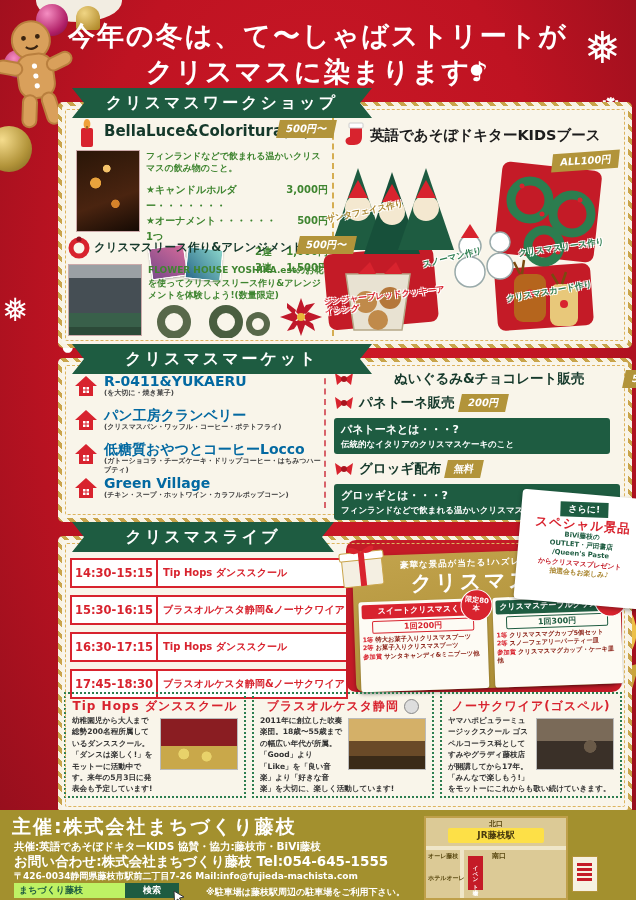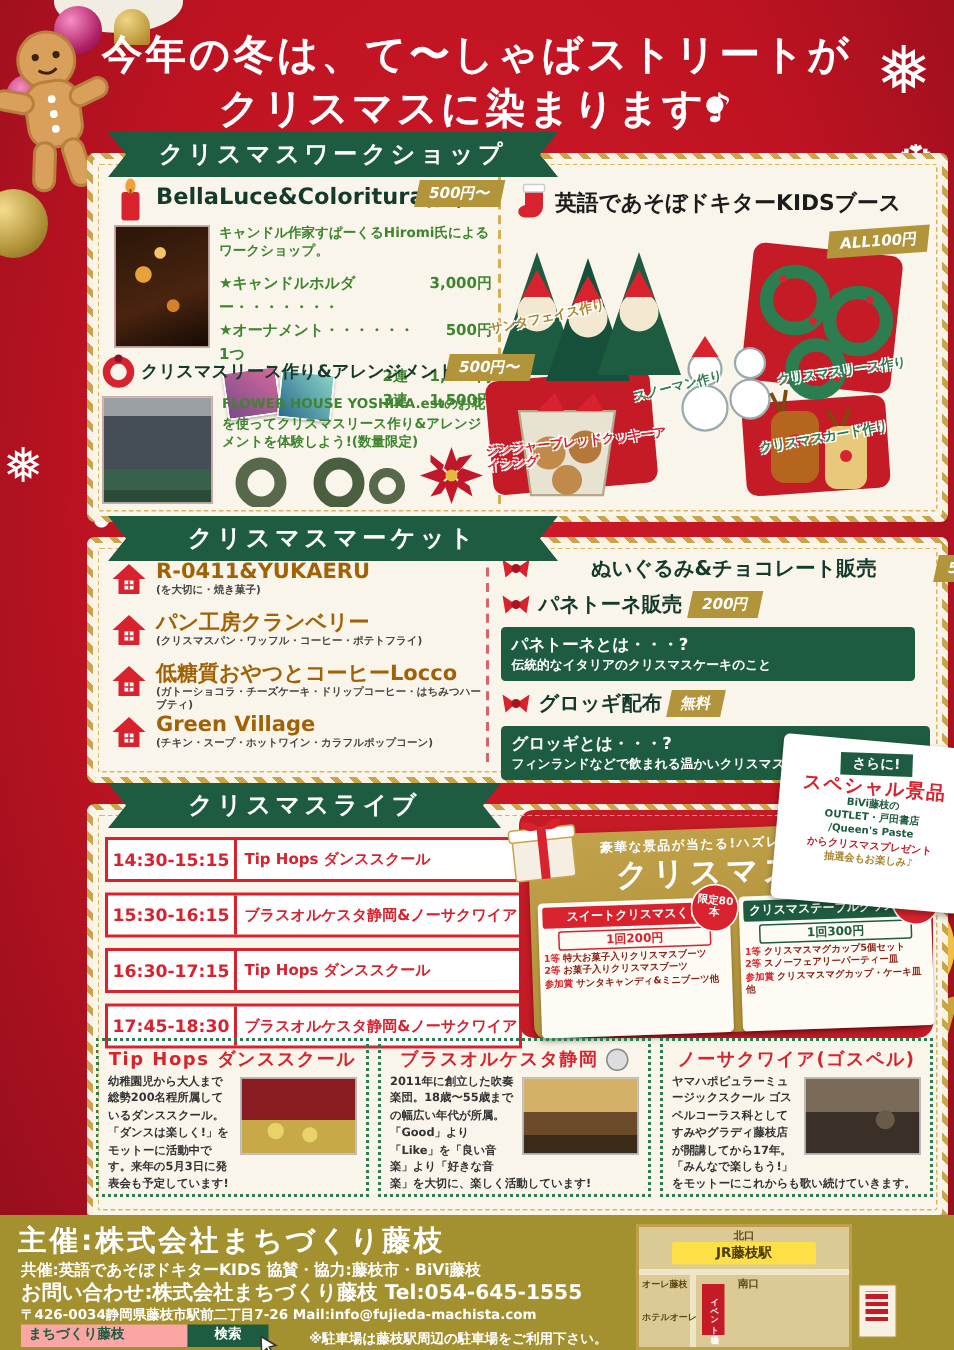--- a/index.html
+++ b/index.html
@@ -90,21 +90,21 @@
   .klab-santa{left:264px;top:100px;transform:rotate(-12deg);color:#a9852e;}
   .klab-snow{left:360px;top:146px;transform:rotate(-14deg);color:#2c7d4f;}
   .klab-wreath{left:456px;top:136px;transform:rotate(-8deg);color:#2c7d4f;}
   .klab-ginger{left:262px;top:184px;transform:rotate(-6deg);color:#d8232e;width:124px;white-space:normal;line-height:1.2;}
   .klab-card{left:444px;top:180px;transform:rotate(-10deg);color:#2c7d4f;}
   
   .mk-div{position:absolute;left:262px;top:6px;height:140px;border-left:2px dashed #d8636a;}
   .shop{position:absolute;left:12px;width:248px;}
   .shop1{top:12px;}.shop2{top:46px;}.shop3{top:80px;}.shop4{top:114px;}
   .shop .hico{float:left;width:24px;height:24px;margin-right:6px;}
-  .shop .sname{font-size:14px;font-weight:bold;color:#a16207;line-height:1.1;}
+  .shop .sname{font-size:14px;font-weight:bold;color:#0369a1;line-height:1.1;}
   .shop .sdesc{font-size:7px;font-weight:bold;color:#444;line-height:1.2;}
   .mitem{position:absolute;left:272px;display:flex;align-items:center;gap:5px;}
   .mitem .bico{width:20px;height:14px;}
   .mitem .iname{font-size:13.5px;font-weight:bold;color:#15392b;white-space:nowrap;}
   .mitem .ibadge{position:static;transform:skewX(-12deg);}
   .mi1{top:8px;gap:40px;}.mi2{top:32px;}.mi3{top:98px;}
   .note{position:absolute;left:272px;background:#1e5c41;color:#fff;border-radius:3px;
     padding:4px 7px;line-height:1.45;z-index:4;}
   .note .nq{font-size:11px;font-weight:bold;display:block;}
   .note .na{font-size:8.5px;font-weight:bold;display:block;}
@@ -156,21 +156,21 @@
     linear-gradient(180deg,#7a6a58 0 45%,#3a3028 45%);}
   .perf-desc{font-size:7.6px;font-weight:bold;color:#333;line-height:1.5;}
   .orch-logo{display:inline-block;width:13px;height:13px;border-radius:50%;background:#ddd;border:1px solid #888;vertical-align:middle;}
   
   .footer{position:absolute;left:0;top:810px;width:636px;height:90px;background:#a3902e;z-index:3;}
   .f1{position:absolute;left:12px;top:4px;font-size:19px;font-weight:bold;color:#fff;letter-spacing:2px;white-space:nowrap;}
   .f2{position:absolute;left:14px;top:30px;font-size:10.5px;font-weight:bold;color:#fff;white-space:nowrap;}
   .f3{position:absolute;left:14px;top:43px;font-size:13.5px;font-weight:bold;color:#fff;white-space:nowrap;}
   .f4{position:absolute;left:14px;top:60px;font-size:9px;font-weight:bold;color:#fff;white-space:nowrap;}
   .fsearch{position:absolute;left:14px;top:73px;display:flex;height:15px;}
-  .fs-box{width:106px;background:#fca5a5;color:#1e5c41;font-size:9px;font-weight:bold;line-height:15px;padding-left:5px;}
+  .fs-box{width:106px;background:#bef264;color:#1e5c41;font-size:9px;font-weight:bold;line-height:15px;padding-left:5px;}
   .fs-btn{width:54px;background:#1e5c41;color:#fff;font-size:9px;font-weight:bold;line-height:15px;text-align:center;position:relative;}
   .cursor{position:absolute;right:-7px;bottom:-5px;width:13px;height:13px;}
   .fnote{position:absolute;left:206px;top:76px;font-size:9px;font-weight:bold;color:#fff;white-space:nowrap;}
   .map{position:absolute;left:424px;top:6px;width:140px;height:80px;background:#dcca96;border:2px solid #bfa04a;}
   .m-road-h{position:absolute;left:0;top:28px;width:140px;height:4px;background:#efe6c8;}
   .m-road-v{position:absolute;left:34px;top:28px;width:4px;height:52px;background:#efe6c8;}
   .m-north{position:absolute;left:0;top:1px;width:140px;text-align:center;font-size:7px;font-weight:bold;color:#5b4a12;}
   .m-station{position:absolute;left:22px;top:10px;width:96px;background:#fde047;text-align:center;
     font-size:9px;font-weight:bold;color:#4a3b0e;border-radius:2px;padding:1px 0;}
   .m-south{position:absolute;left:66px;top:33px;font-size:7px;font-weight:bold;color:#5b4a12;}
@@ -238,21 +238,21 @@
       <div class="ws-div"></div>
 
       <svg class="abs ic-candle" viewBox="0 0 22 30">
         <rect x="5" y="10" width="12" height="19" rx="2" fill="#d8232e"></rect>
         <ellipse cx="11" cy="6" rx="3.4" ry="5" fill="#f0a03a"></ellipse>
         <line x1="11" y1="8" x2="11" y2="11" stroke="#8c5a1c" stroke-width="1.5"></line>
       </svg>
       <div class="abs c-title">BellaLuce&amp;Coloritura作り</div>
       <div class="badge c-badge">500円〜</div>
       <div class="abs photo-candle"></div>
-      <div class="abs c-desc">キャンドル作家すぱーくるHiromi氏によるワークショップ。</div>
+      <div class="abs c-desc">フィンランドなどで飲まれる温かいクリスマスの飲み物のこと。</div>
       <div class="abs c-prices">
         <div class="prow">
             <span class="pl">★キャンドルホルダー・・・・・・・</span>
             <span class="pv">3,000円</span>
           </div>
         <div class="prow">
             <span class="pl">★オーナメント・・・・・・ 1つ</span>
             <span class="pv">500円</span>
           </div>
         <div class="prow">

